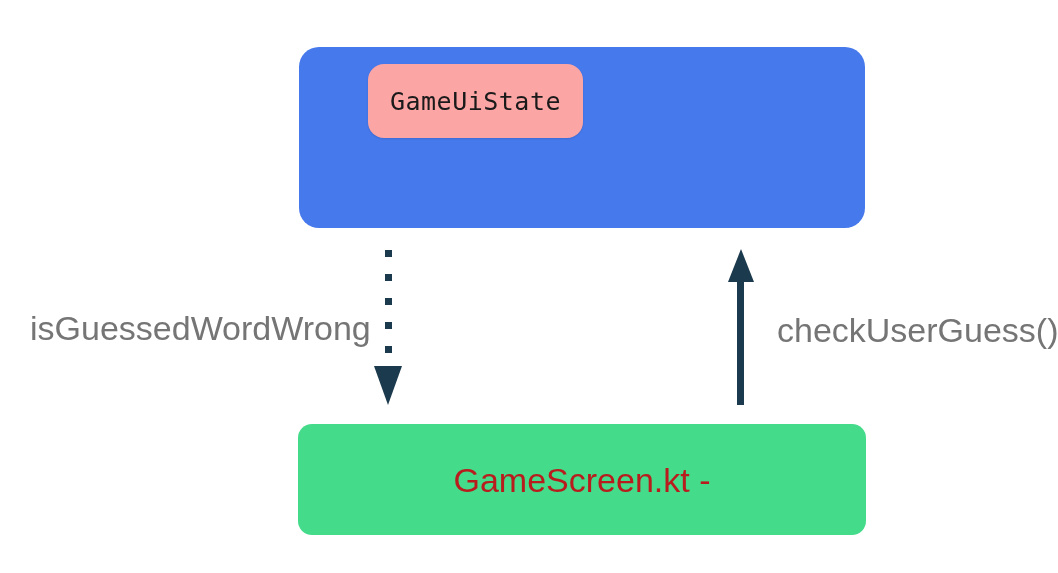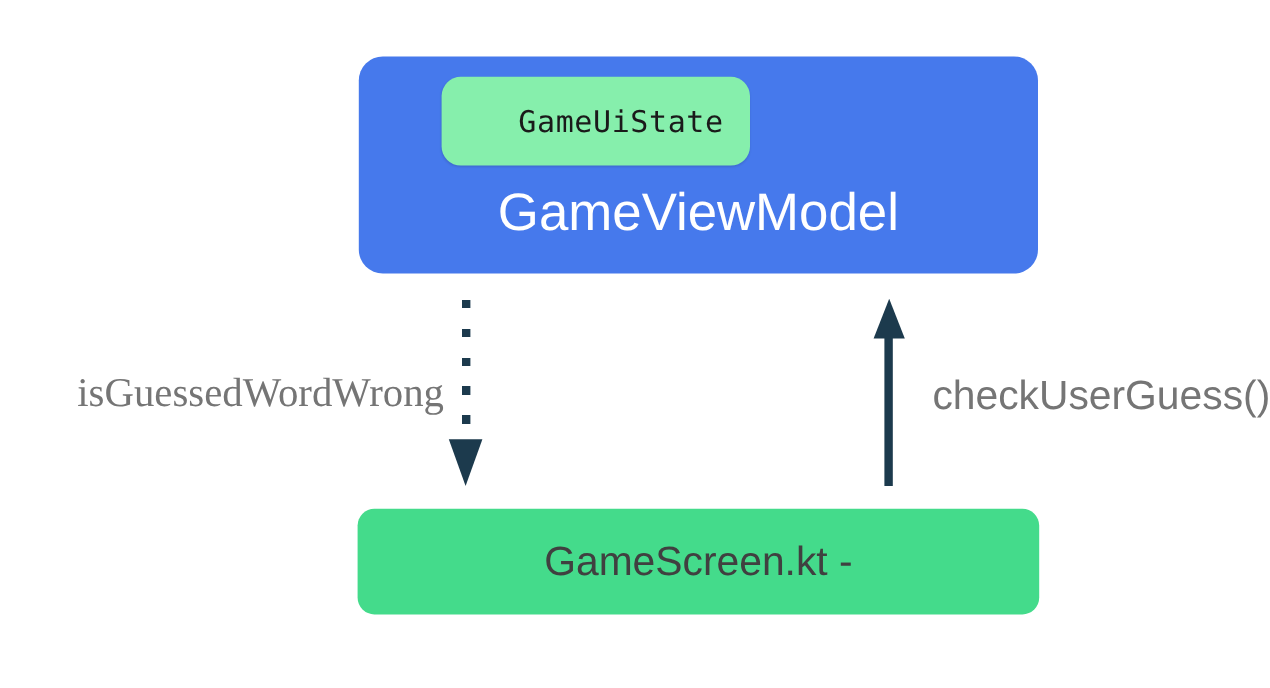--- a/index.html
+++ b/index.html
@@ -25,27 +25,26 @@
     height: 181px;
     background: var(--color-blue, #4679EC);
     border-radius: 20px;
   }
   .chip {
     position: absolute;
     left: 69px;
     top: 17px;
     width: 215px;
     height: 74px;
-    background: #86efac;
+    background: #fca5a5;
     border-radius: 16px;
     box-shadow: 0 1px 2px rgba(0,0,0,0.12);
     display: flex;
     align-items: center;
     justify-content: center;
-    padding-left: 42px;
   }
   .chip-text {
     font-family: "DejaVu Sans Mono", monospace;
     font-size: 25px;
     color: var(--color-code_text, #1a1a1a);
     letter-spacing: 0.5px;
     white-space: nowrap;
   }
   .vm-title {
     position: absolute;
@@ -58,28 +57,28 @@
     color: #ffffff;
     white-space: nowrap;
   }
 
   
   .screen-box {
     position: absolute;
     left: 298px;
     top: 424px;
     width: 568px;
-    height: 88px;
+    height: 111px;
     background: var(--color-green, #44DB8B);
     border-radius: 14px;
     display: flex;
     flex-direction: column;
     align-items: center;
     justify-content: center;
-    color: #404040;
+    color: #b91c1c;
     font-size: 34px;
     line-height: 44px;
     text-align: center;
   }
 
   
   .dotted-line {
     position: absolute;
     left: 385px;
     top: 250px;
@@ -130,38 +129,36 @@
     font-size: 34px;
     line-height: 38px;
     color: var(--color-label_gray, #757575);
     white-space: nowrap;
   }
   .label-left {
     left: 30px;
     width: 340px;
     top: 309px;
     text-align: right;
-    font-family: Liberation Serif, serif;
   }
   .label-right {
     left: 777px;
     top: 311px;
     text-align: center;
   }
 </style>
 </head>
 <body>
 
 <div class="canvas">
 
   <div class="vm-box">
     <div class="chip">
       <span class="chip-text">GameUiState</span>
     </div>
-    <div class="vm-title">GameViewModel</div>
   </div>
 
   <div class="dotted-line"></div>
   <div class="tri-down"></div>
 
   <div class="arrow-line"></div>
   <div class="tri-up"></div>
 
   <div class="edge-label label-left">isGuessedWordWrong</div>
   <div class="edge-label label-right">checkUserGuess()</div>

